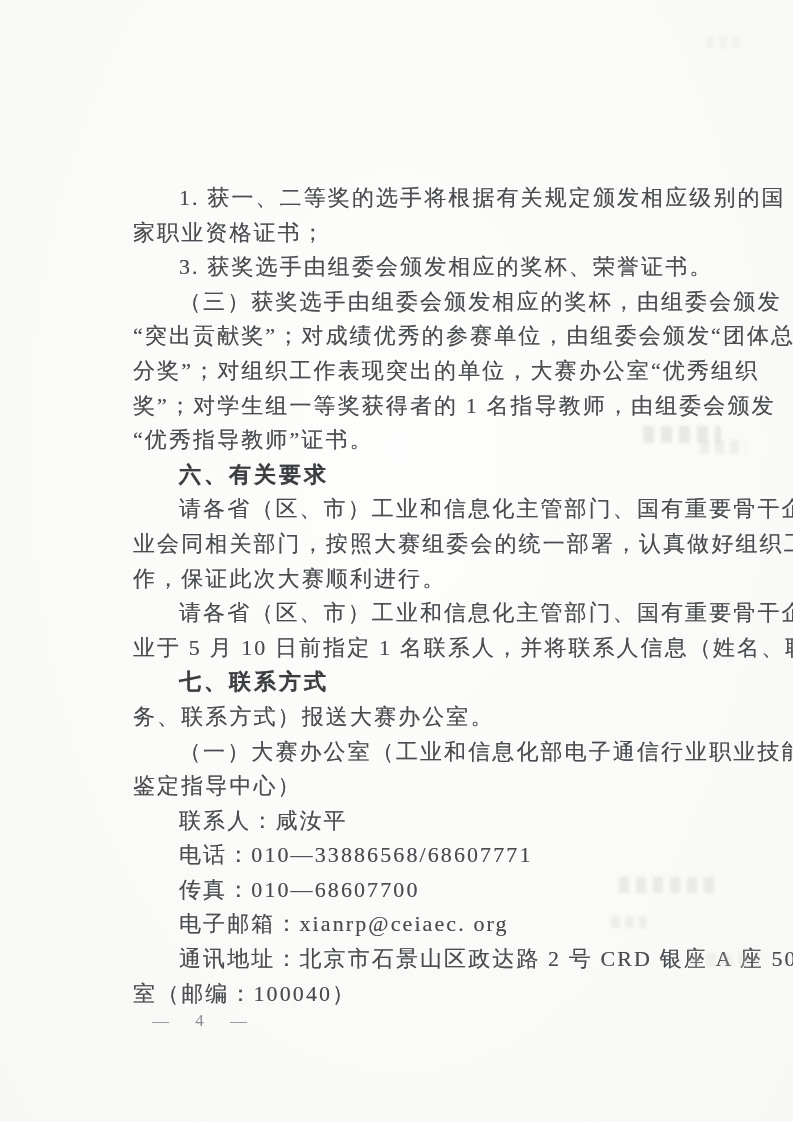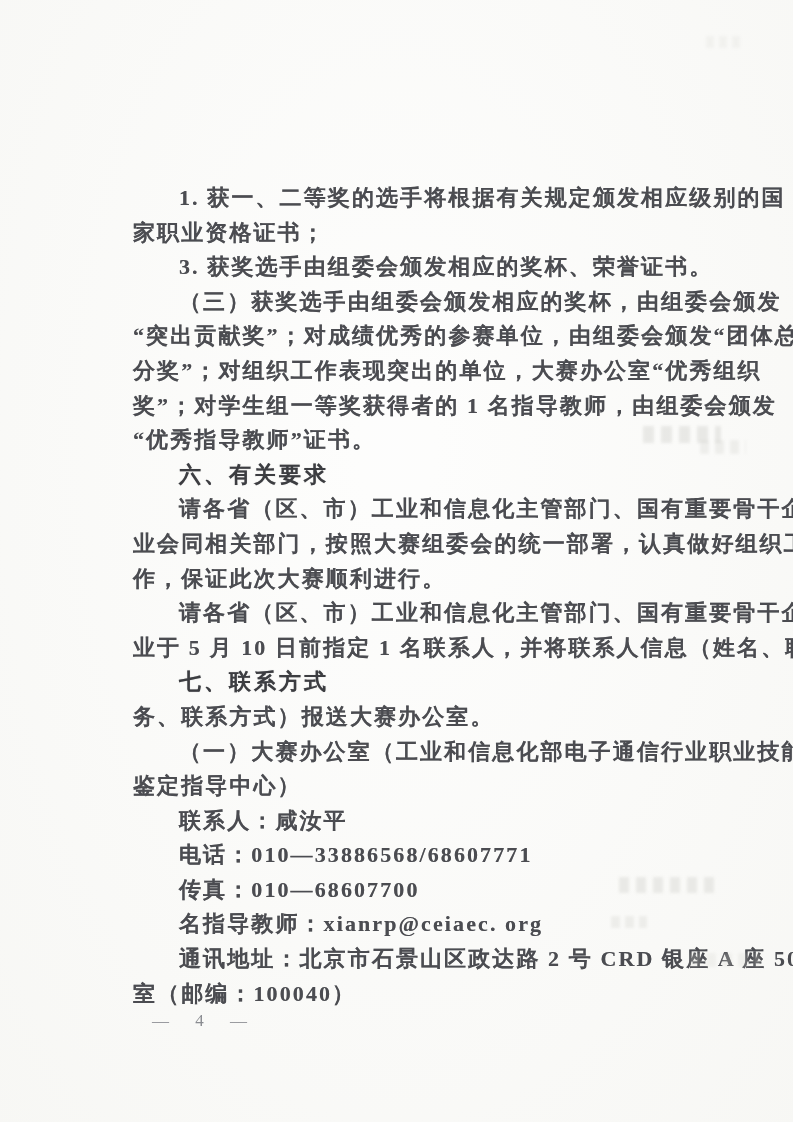--- a/index.html
+++ b/index.html
@@ -28,21 +28,20 @@
     width: 585px;
   }
   .line {
     height: 34.6px;
     line-height: 34.6px;
     font-size: 22px;
     letter-spacing: 2.1px;
     color: var(--ink);
     white-space: nowrap;
     text-shadow: 0 0 0.6px rgba(75,76,81,.55);
-    font-weight: bold;
   }
   .line.indent { padding-left: 46px; }
   .line.bold {
     font-weight: 700;
     font-family: "Liberation Sans", "DejaVu Sans", sans-serif;
     color: var(--ink-bold);
     letter-spacing: 3px;
     text-shadow: 0 0 0.7px rgba(60,61,65,.6);
   }
   .page-number {
@@ -155,21 +154,21 @@
 
   <div class="line indent">
     <span class="line-text">电话：010—33886568/68607771</span>
   </div>
 
   <div class="line indent">
     <span class="line-text">传真：010—68607700</span>
   </div>
 
   <div class="line indent">
-    <span class="line-text">名指导教师：xianrp@ceiaec. org</span>
+    <span class="line-text">电子邮箱：xianrp@ceiaec. org</span>
   </div>
 
   <div class="line indent">
     <span class="line-text">通讯地址：北京市石景山区政达路 2 号 CRD 银座 A 座 508</span>
   </div>
 
   <div class="line">
     <span class="line-text">室（邮编：100040）</span>
   </div>
 </div>

